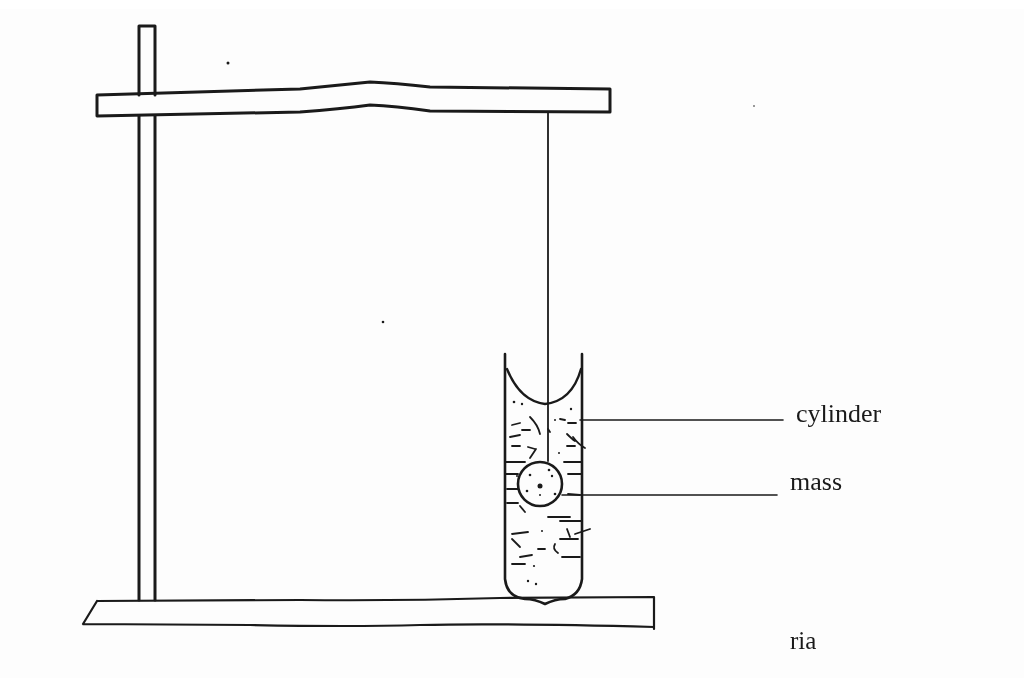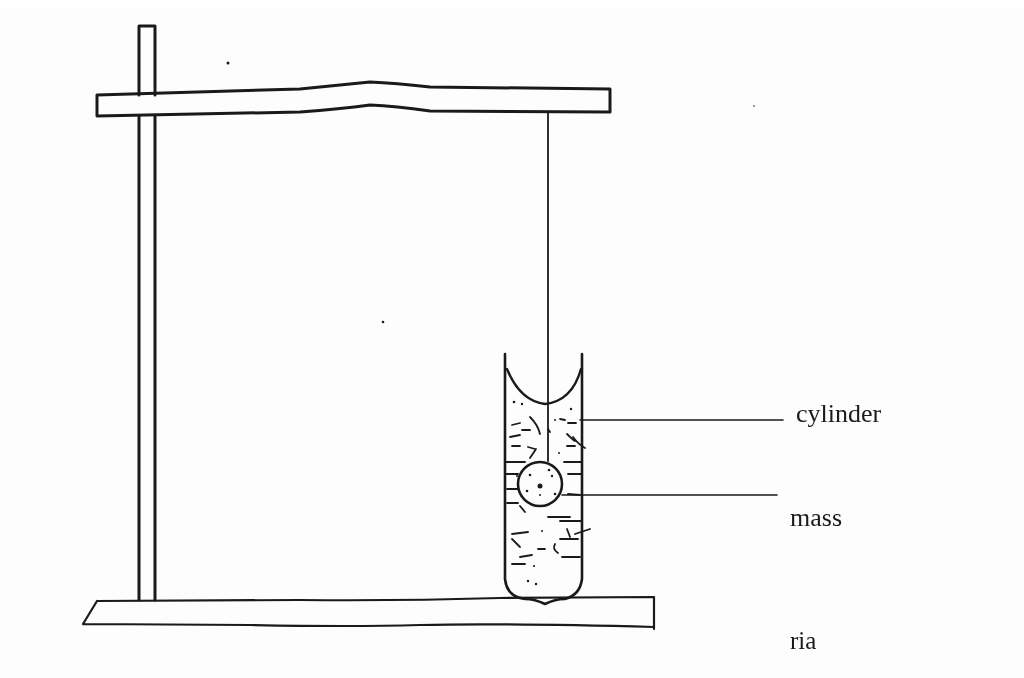--- a/index.html
+++ b/index.html
@@ -6,21 +6,21 @@
     body { width: 1024px; height: 678px; overflow: hidden; position: relative; }
     #stage { position: absolute; left: 0; top: 9px; width: 1024px; height: 678px; background: #fdfdfd; }
     svg { position: absolute; left: 0; top: 0; }
     .label {
       position: absolute;
       font-family: "Liberation Serif", "DejaVu Serif", serif;
       color: #1a1a1a;
       white-space: nowrap;
     }
     #label-cylinder { left: 796px; top: 390px; font-size: 26px; }
-    #label-mass { left: 790px; top: 458px; font-size: 26px; margin-top: 36px; }
+    #label-mass { left: 790px; top: 458px; font-size: 26px; }
     #label-fig { left: 790px; top: 618px; font-size: 25px; }
   </style>
 </head>
 <body>
 
 <div id="stage">
   <svg width="1024" height="678" viewBox="0 0 1024 678">
     <g fill="none" stroke="#1a1a1a" stroke-linecap="round" stroke-linejoin="round">
 
       <g>

